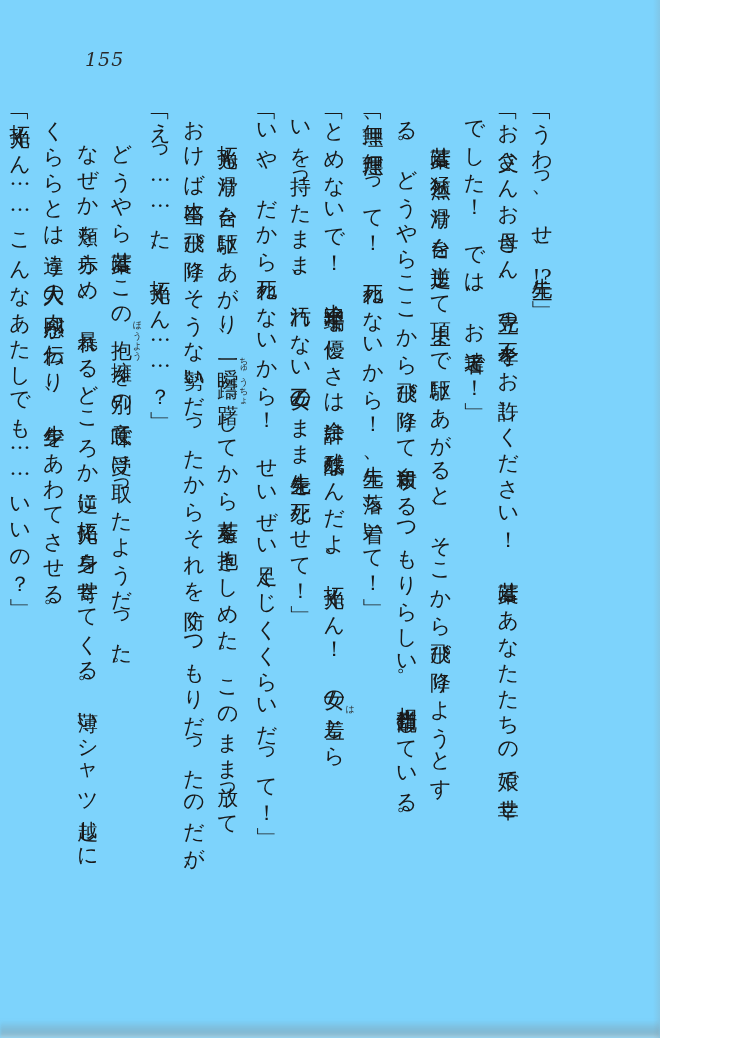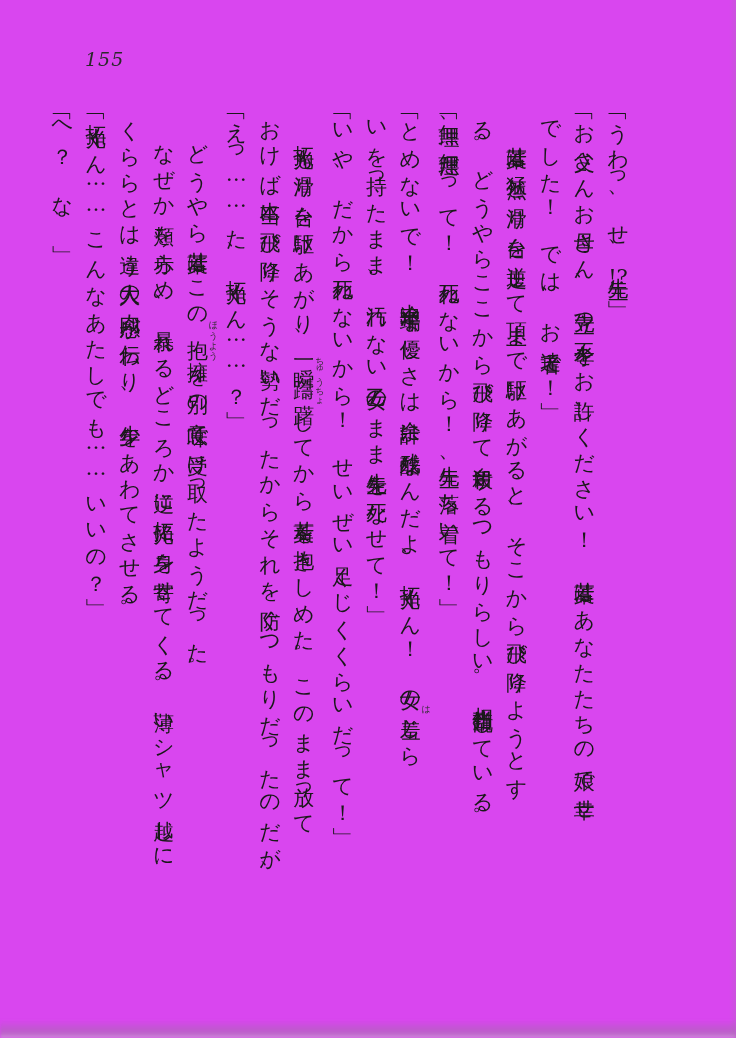--- a/index.html
+++ b/index.html
@@ -5,23 +5,23 @@
   html, body {
     margin: 0;
     padding: 0;
     width: 736px;
     height: 1038px;
     overflow: hidden;
     background: #ffffff;
   }
   .scan {
     position: relative;
-    width: 736px;
+    width: 660px;
     height: 1038px;
-    background: #d946ef;
+    background: #7dd3fc;
     font-family: "DejaVu Serif", serif;
     overflow: hidden;
   }
   .page-number {
     position: absolute;
     top: 48px;
     left: 85px;
     font-size: 19px;
     font-style: italic;
     color: #2a2a2a;

